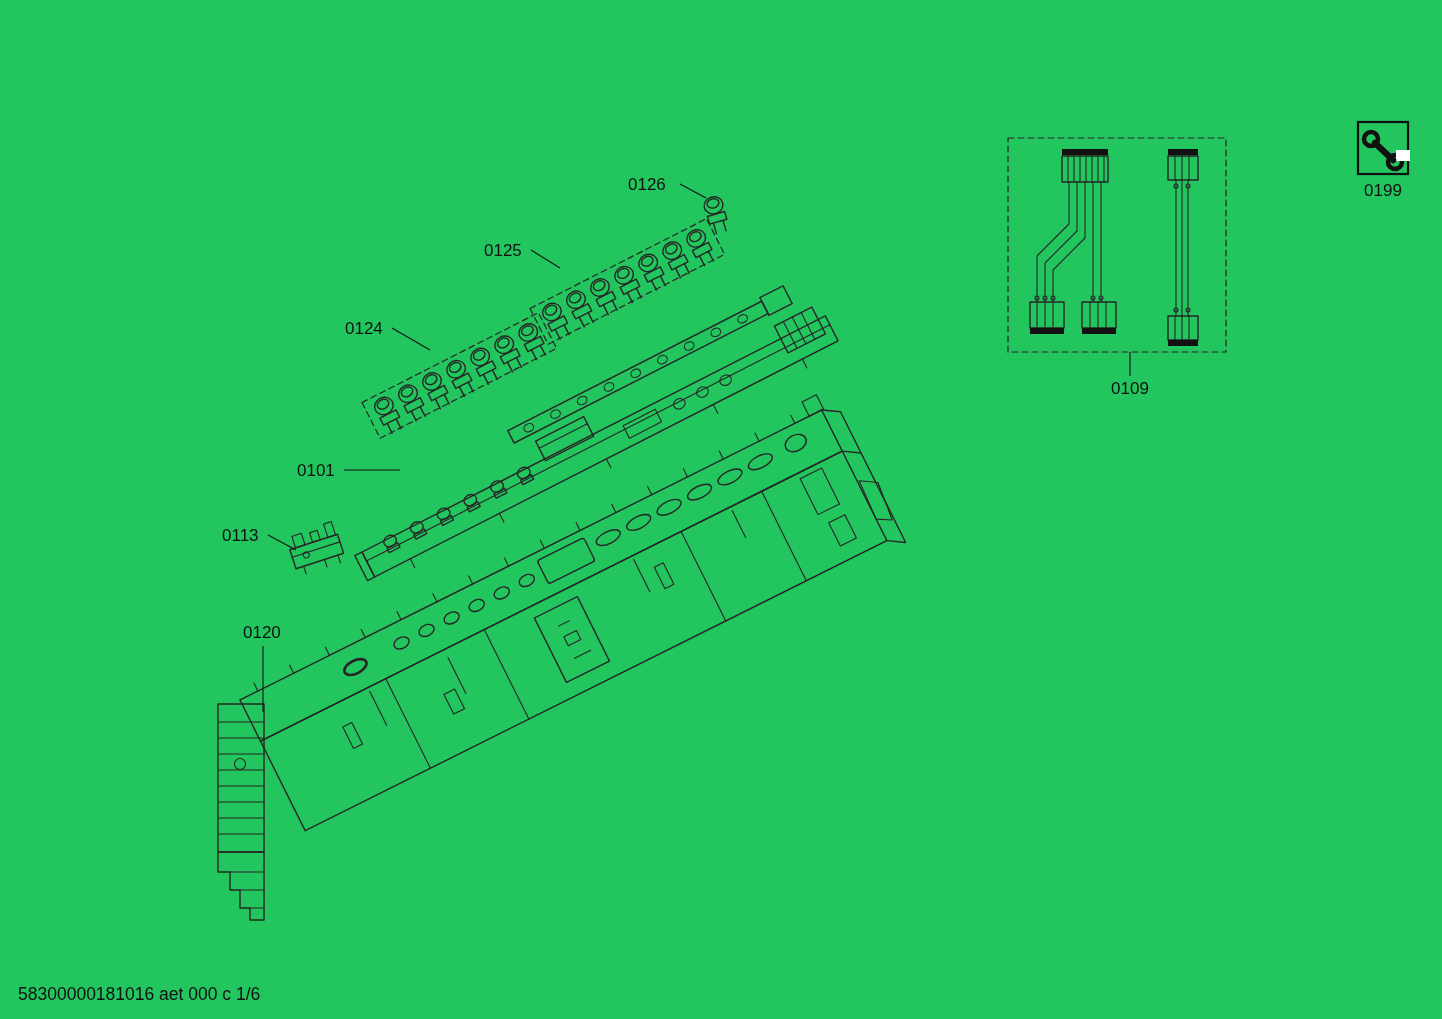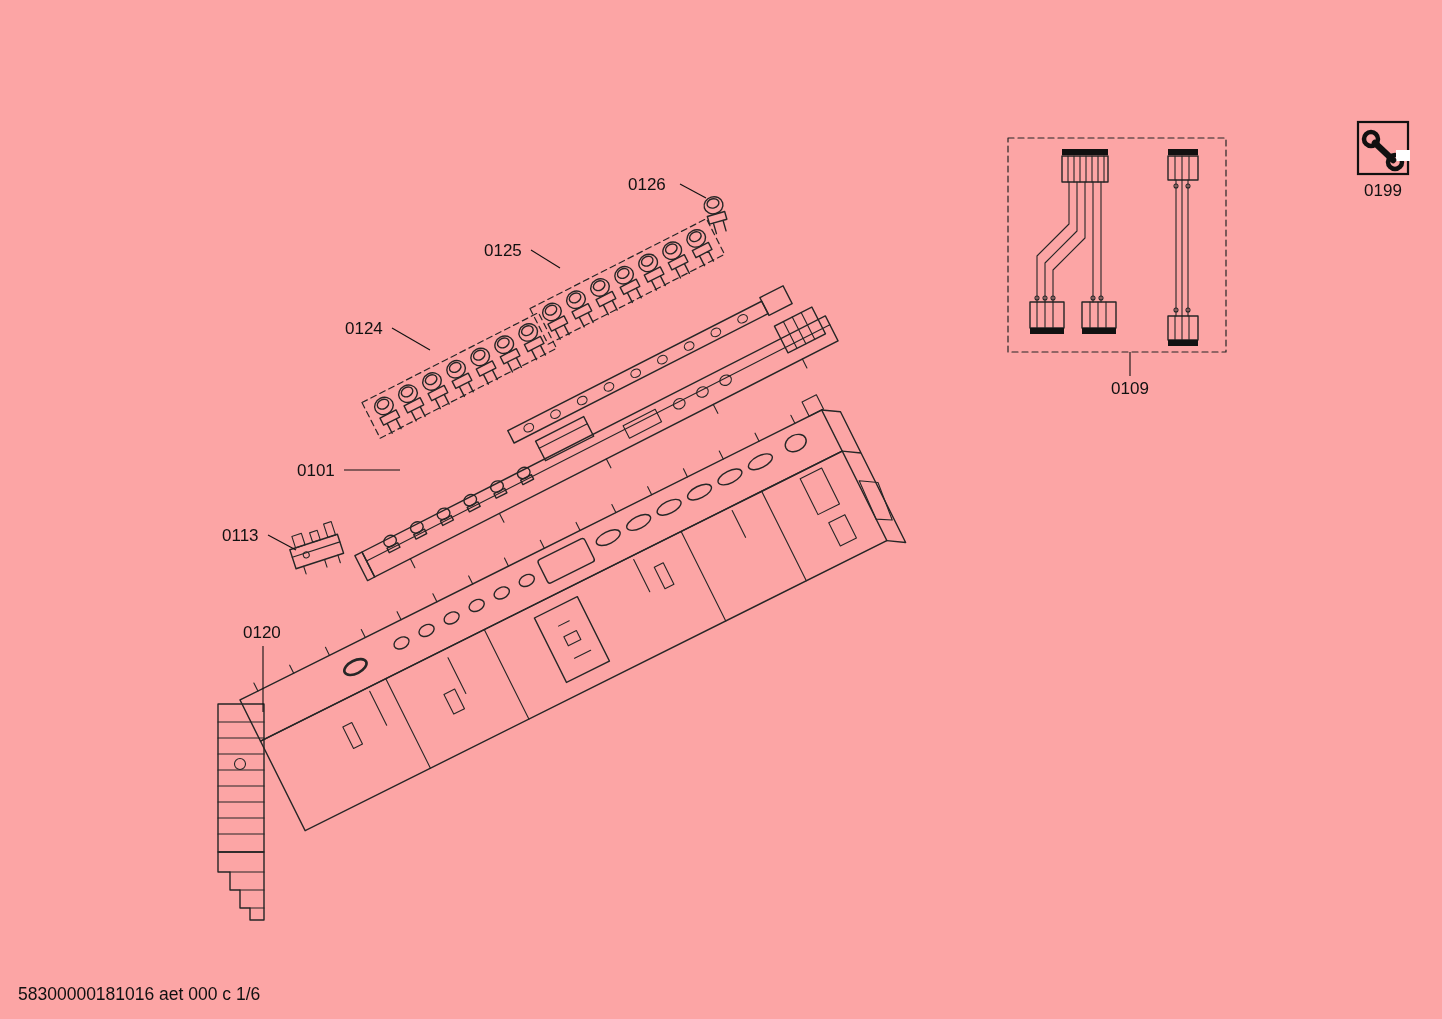--- a/index.html
+++ b/index.html
@@ -1,19 +1,19 @@
 <!DOCTYPE html>
 <html><head>
 <meta charset="utf-8">
 <style>
   html,body{margin:0;padding:0;background:#ffffff;}
   .stage{
     position:relative;
     width:1442px;height:1019px;
-    background:#fca5a5;
+    background:#22c55e;
     font-family:"Liberation Sans", sans-serif;
     overflow:hidden;
   }
   svg{display:block;}
   text{
     font-family:"Liberation Sans", sans-serif;
     font-size:17px;
     fill:#111111;
     stroke:none;
   }

